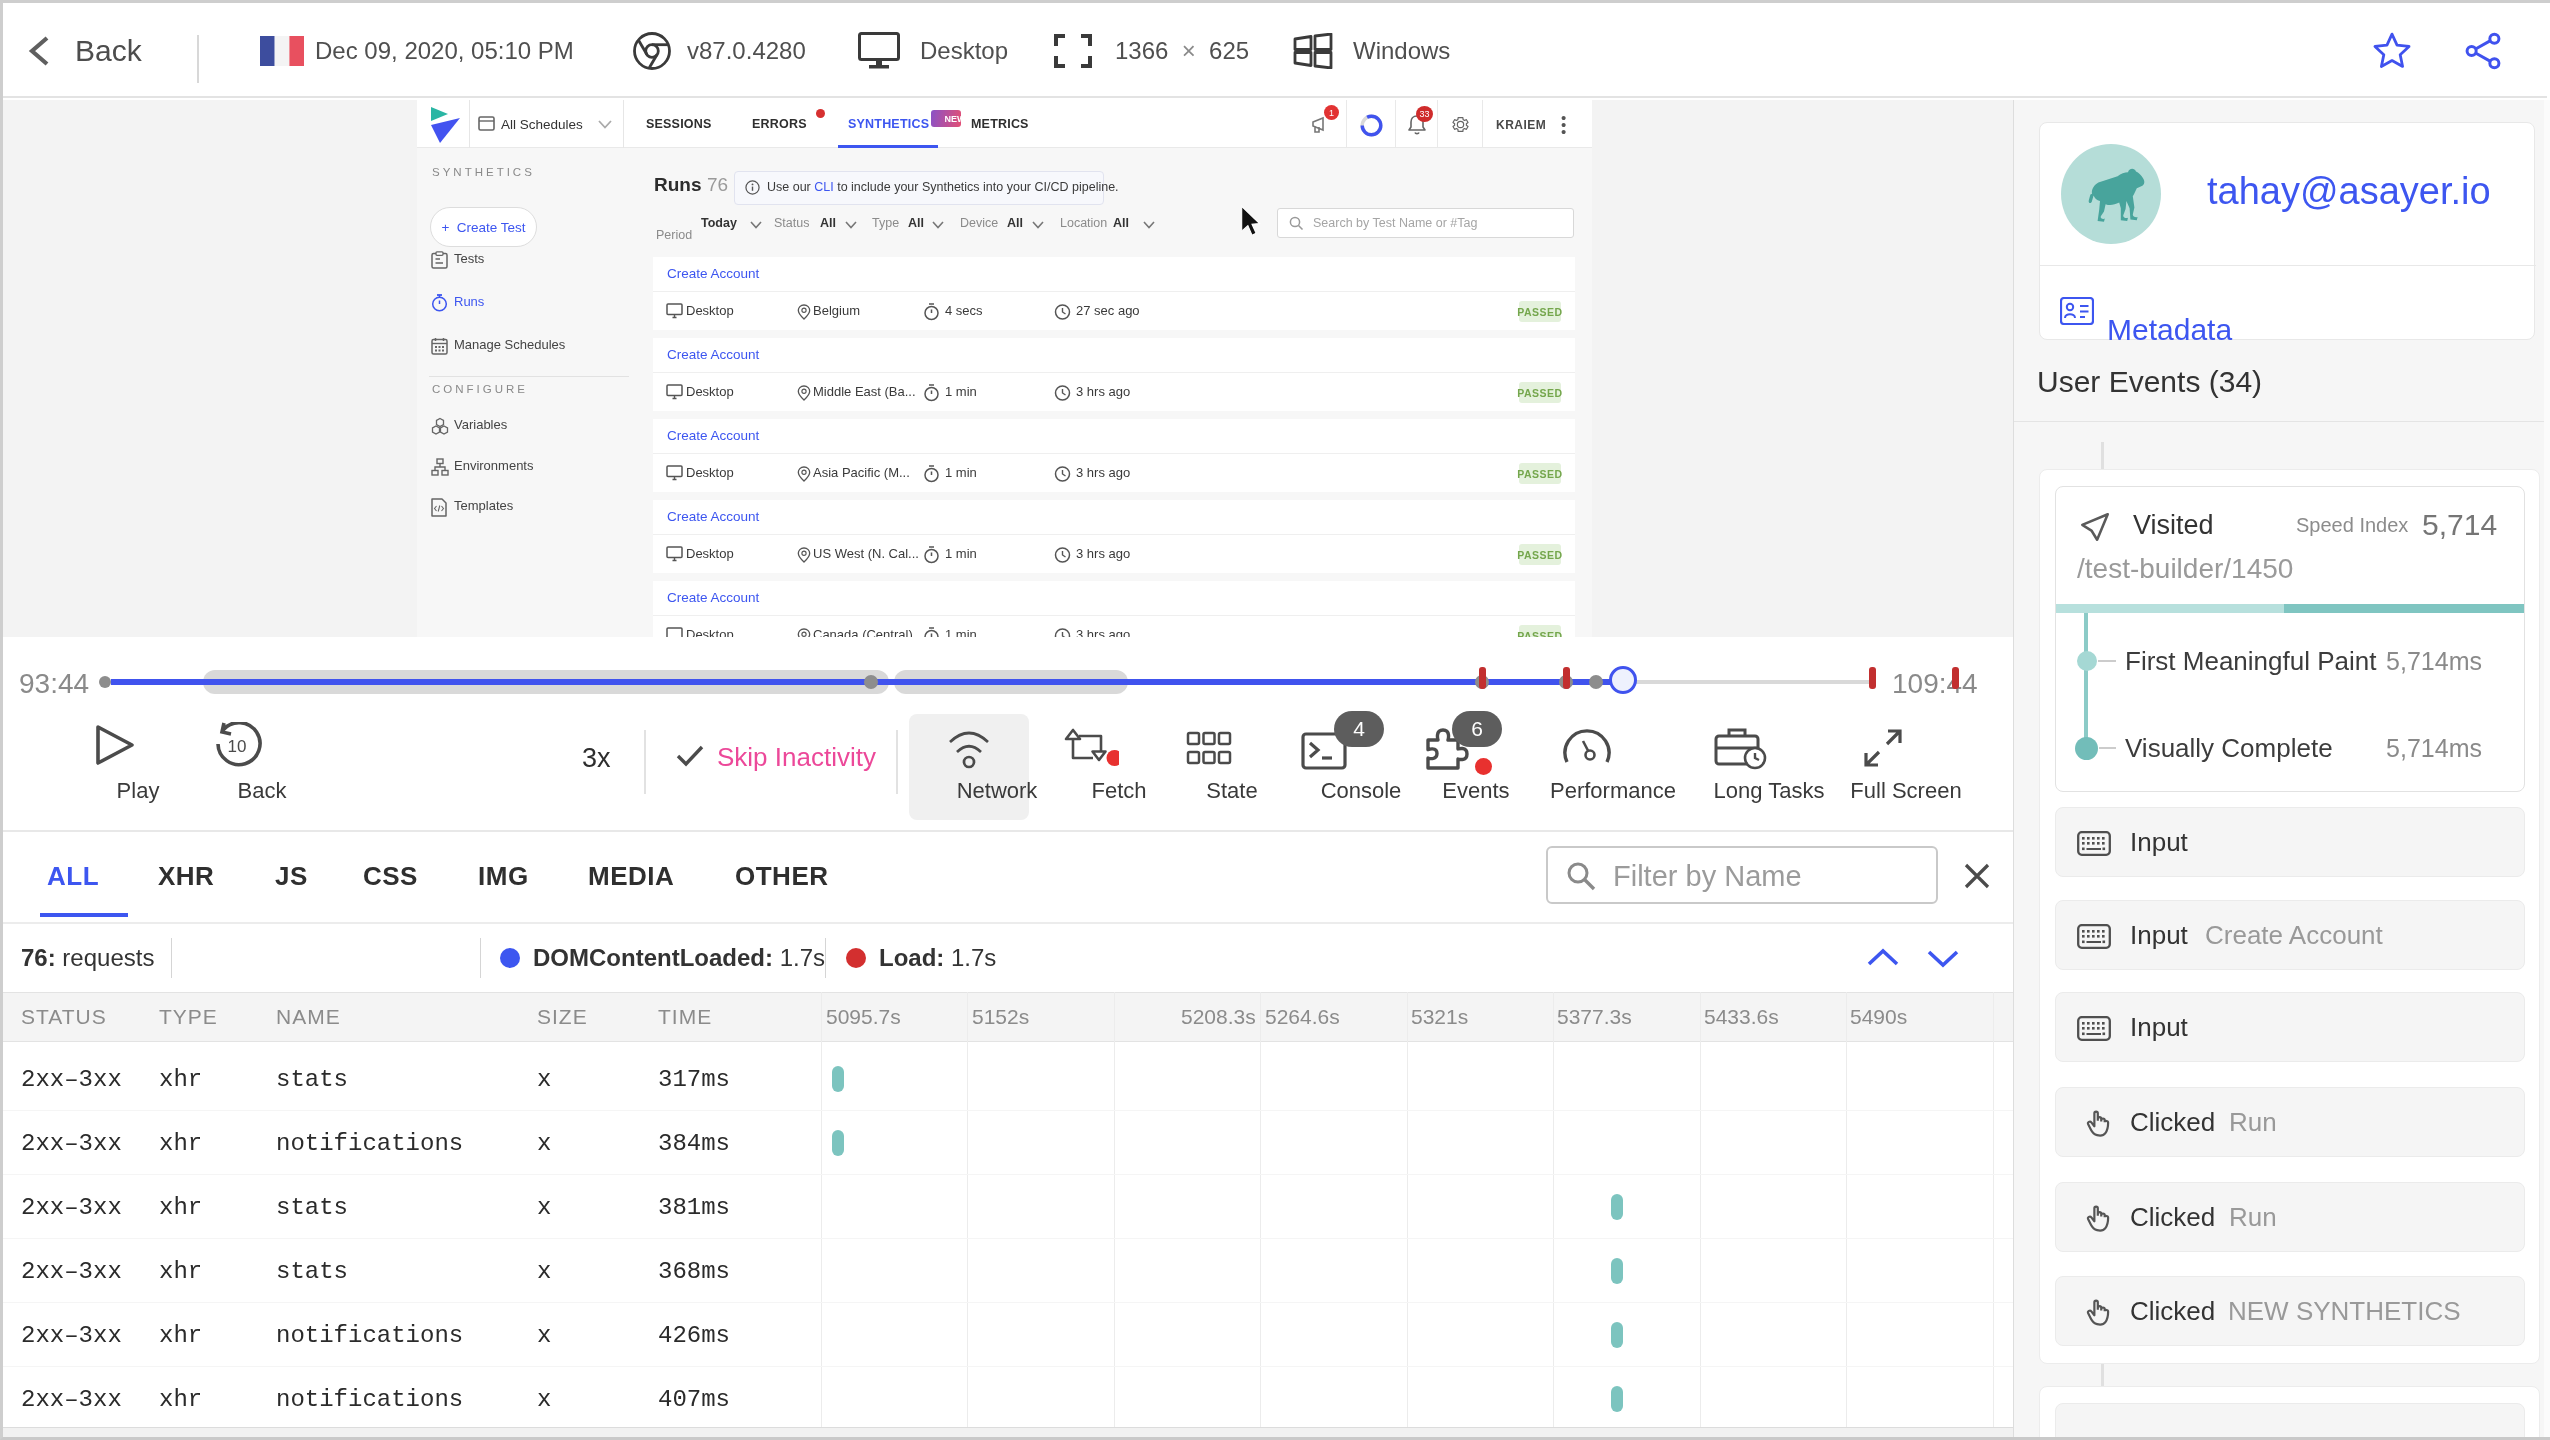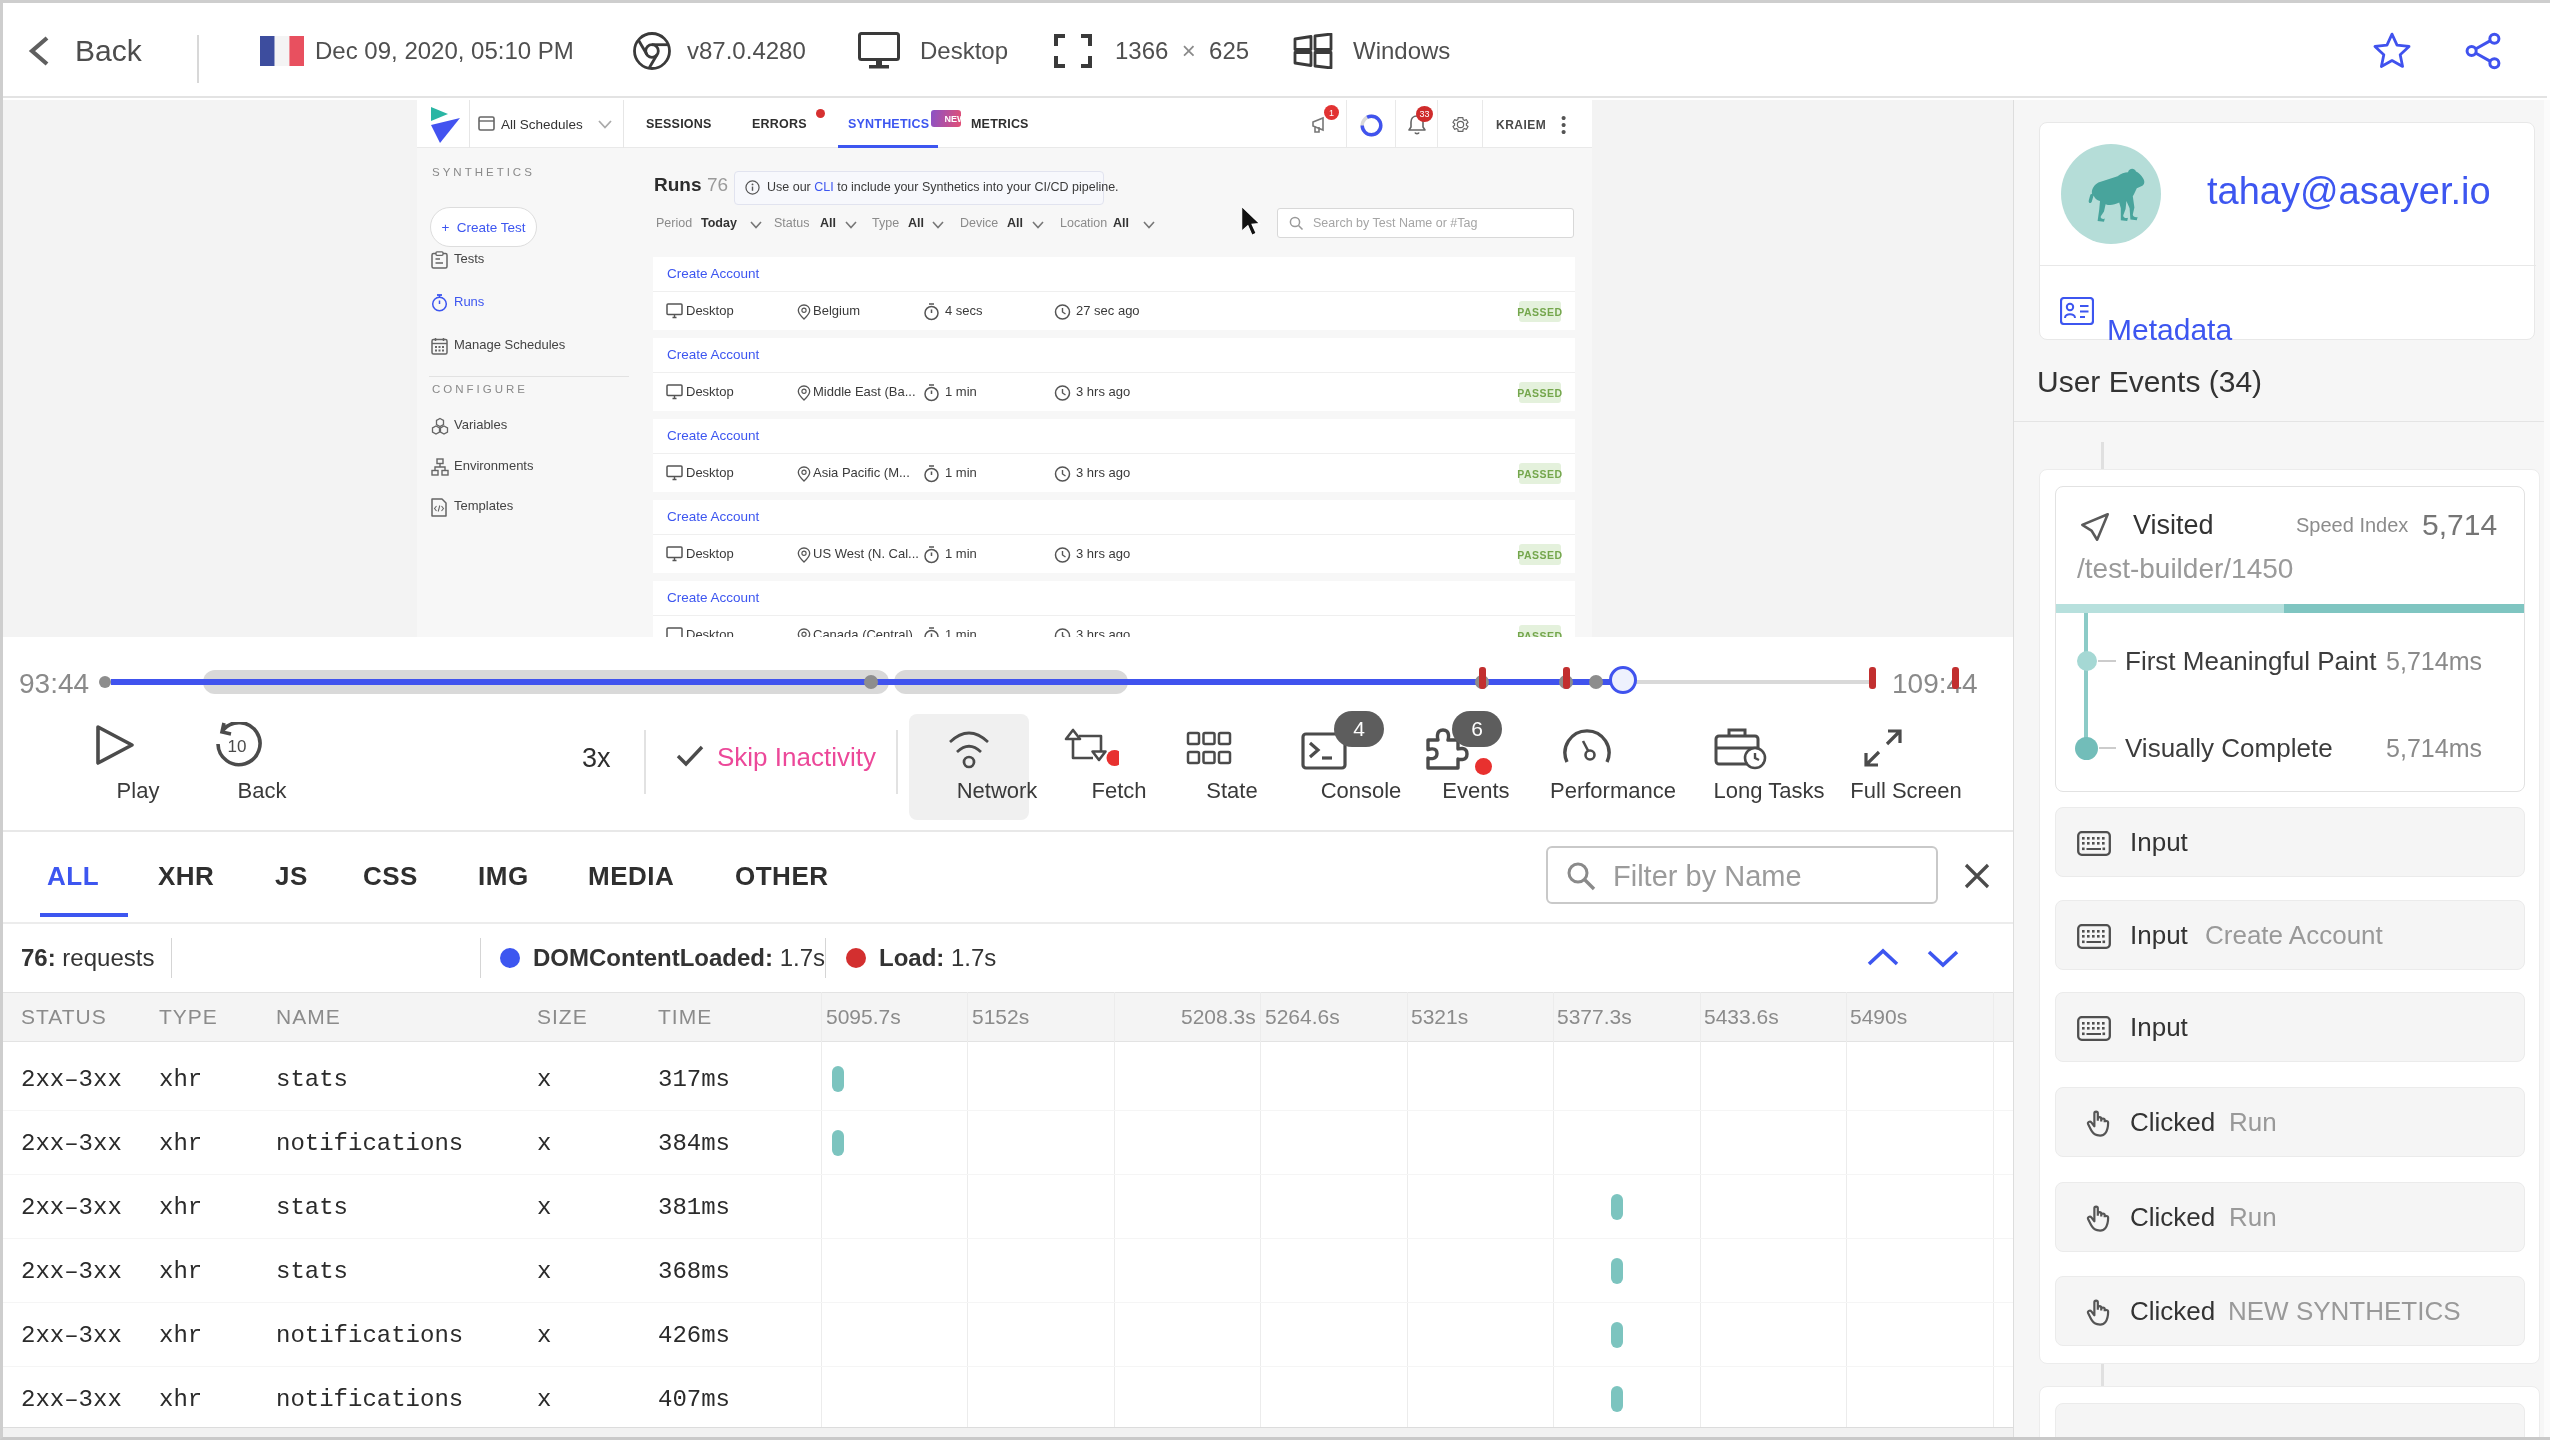--- a/index.html
+++ b/index.html
@@ -224,21 +224,21 @@
   <div class="abs" style="left:237px; top:74px; font-size:19px; font-weight:bold; color:#2d2d2d;">Runs</div>
   <div class="abs" style="left:290px; top:74px; font-size:19px; color:#9a9a9a;">76</div>
   <div class="abs" style="left:317px; top:71px; width:370px; height:34px; background:#f7f8fc; border:1px solid #e1e3ef; border-radius:4px;"></div>
   <svg class="abs" style="left:328px; top:80px;" width="15" height="15" viewBox="0 0 16 16">
         <circle cx="8" cy="8" r="7" fill="none" stroke="#555" stroke-width="1.3"></circle>
         <path d="M8 7 V11.5" stroke="#555" stroke-width="1.5"></path>
         <circle cx="8" cy="4.7" r="1" fill="#555"></circle>
       </svg>
   <div class="abs" style="left:350px; top:80px; font-size:12.5px; color:#3a3a3a;">Use our <span style="color:#3d56f0;">CLI</span> to include your Synthetics into your CI/CD pipeline.</div>
 
-  <div class="abs" style="left:239px; top:116px; font-size:12.5px; color:#8b8b8b;">Period</div>
+  <div class="abs" style="left:239px; top:128px; font-size:12.5px; color:#8b8b8b;">Period</div>
   <div class="abs" style="left:284px; top:116px; font-size:12.5px; font-weight:bold; color:#333;">Today</div>
   <svg class="abs" style="left:333px; top:121px;" width="12" height="8" viewBox="0 0 12 8">
         <polyline points="1,1 6,6.5 11,1" fill="none" stroke="#777" stroke-width="1.6"></polyline>
       </svg>
   <div class="abs" style="left:357px; top:116px; font-size:12.5px; color:#8b8b8b;">Status</div>
   <div class="abs" style="left:403px; top:116px; font-size:12.5px; font-weight:bold; color:#333;">All</div>
   <svg class="abs" style="left:428px; top:121px;" width="12" height="8" viewBox="0 0 12 8">
         <polyline points="1,1 6,6.5 11,1" fill="none" stroke="#777" stroke-width="1.6"></polyline>
       </svg>
   <div class="abs" style="left:455px; top:116px; font-size:12.5px; color:#8b8b8b;">Type</div>

